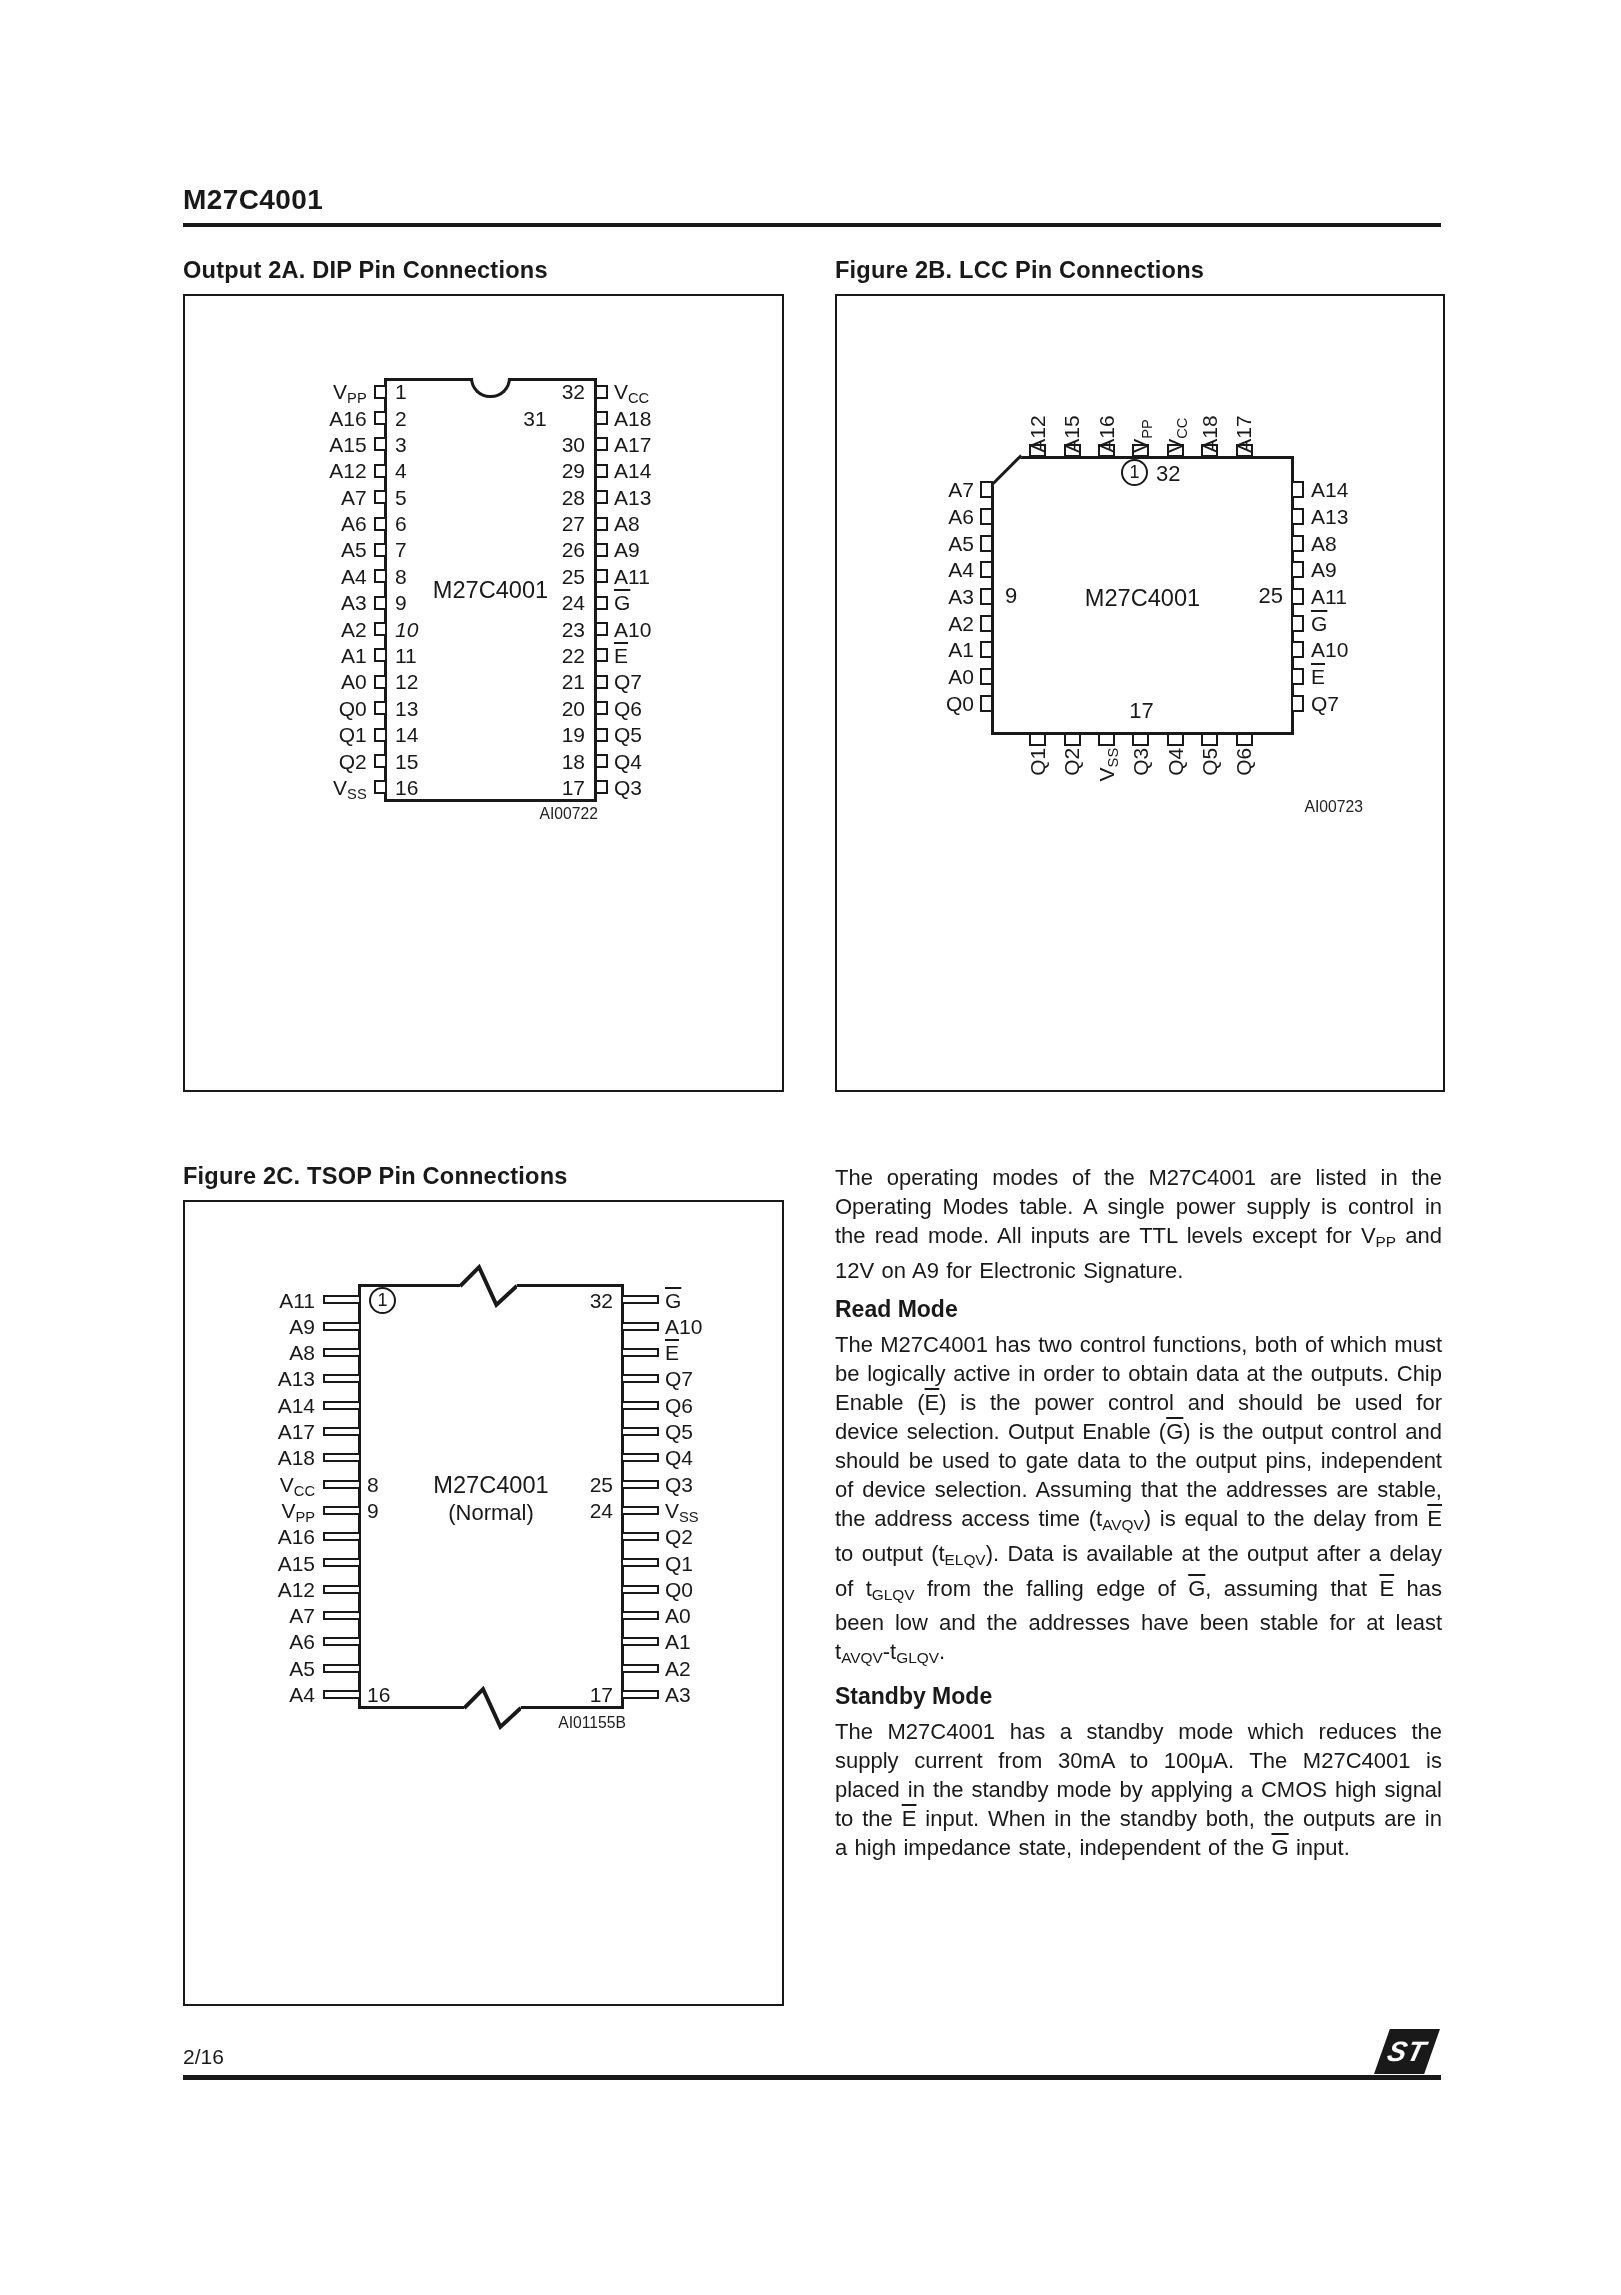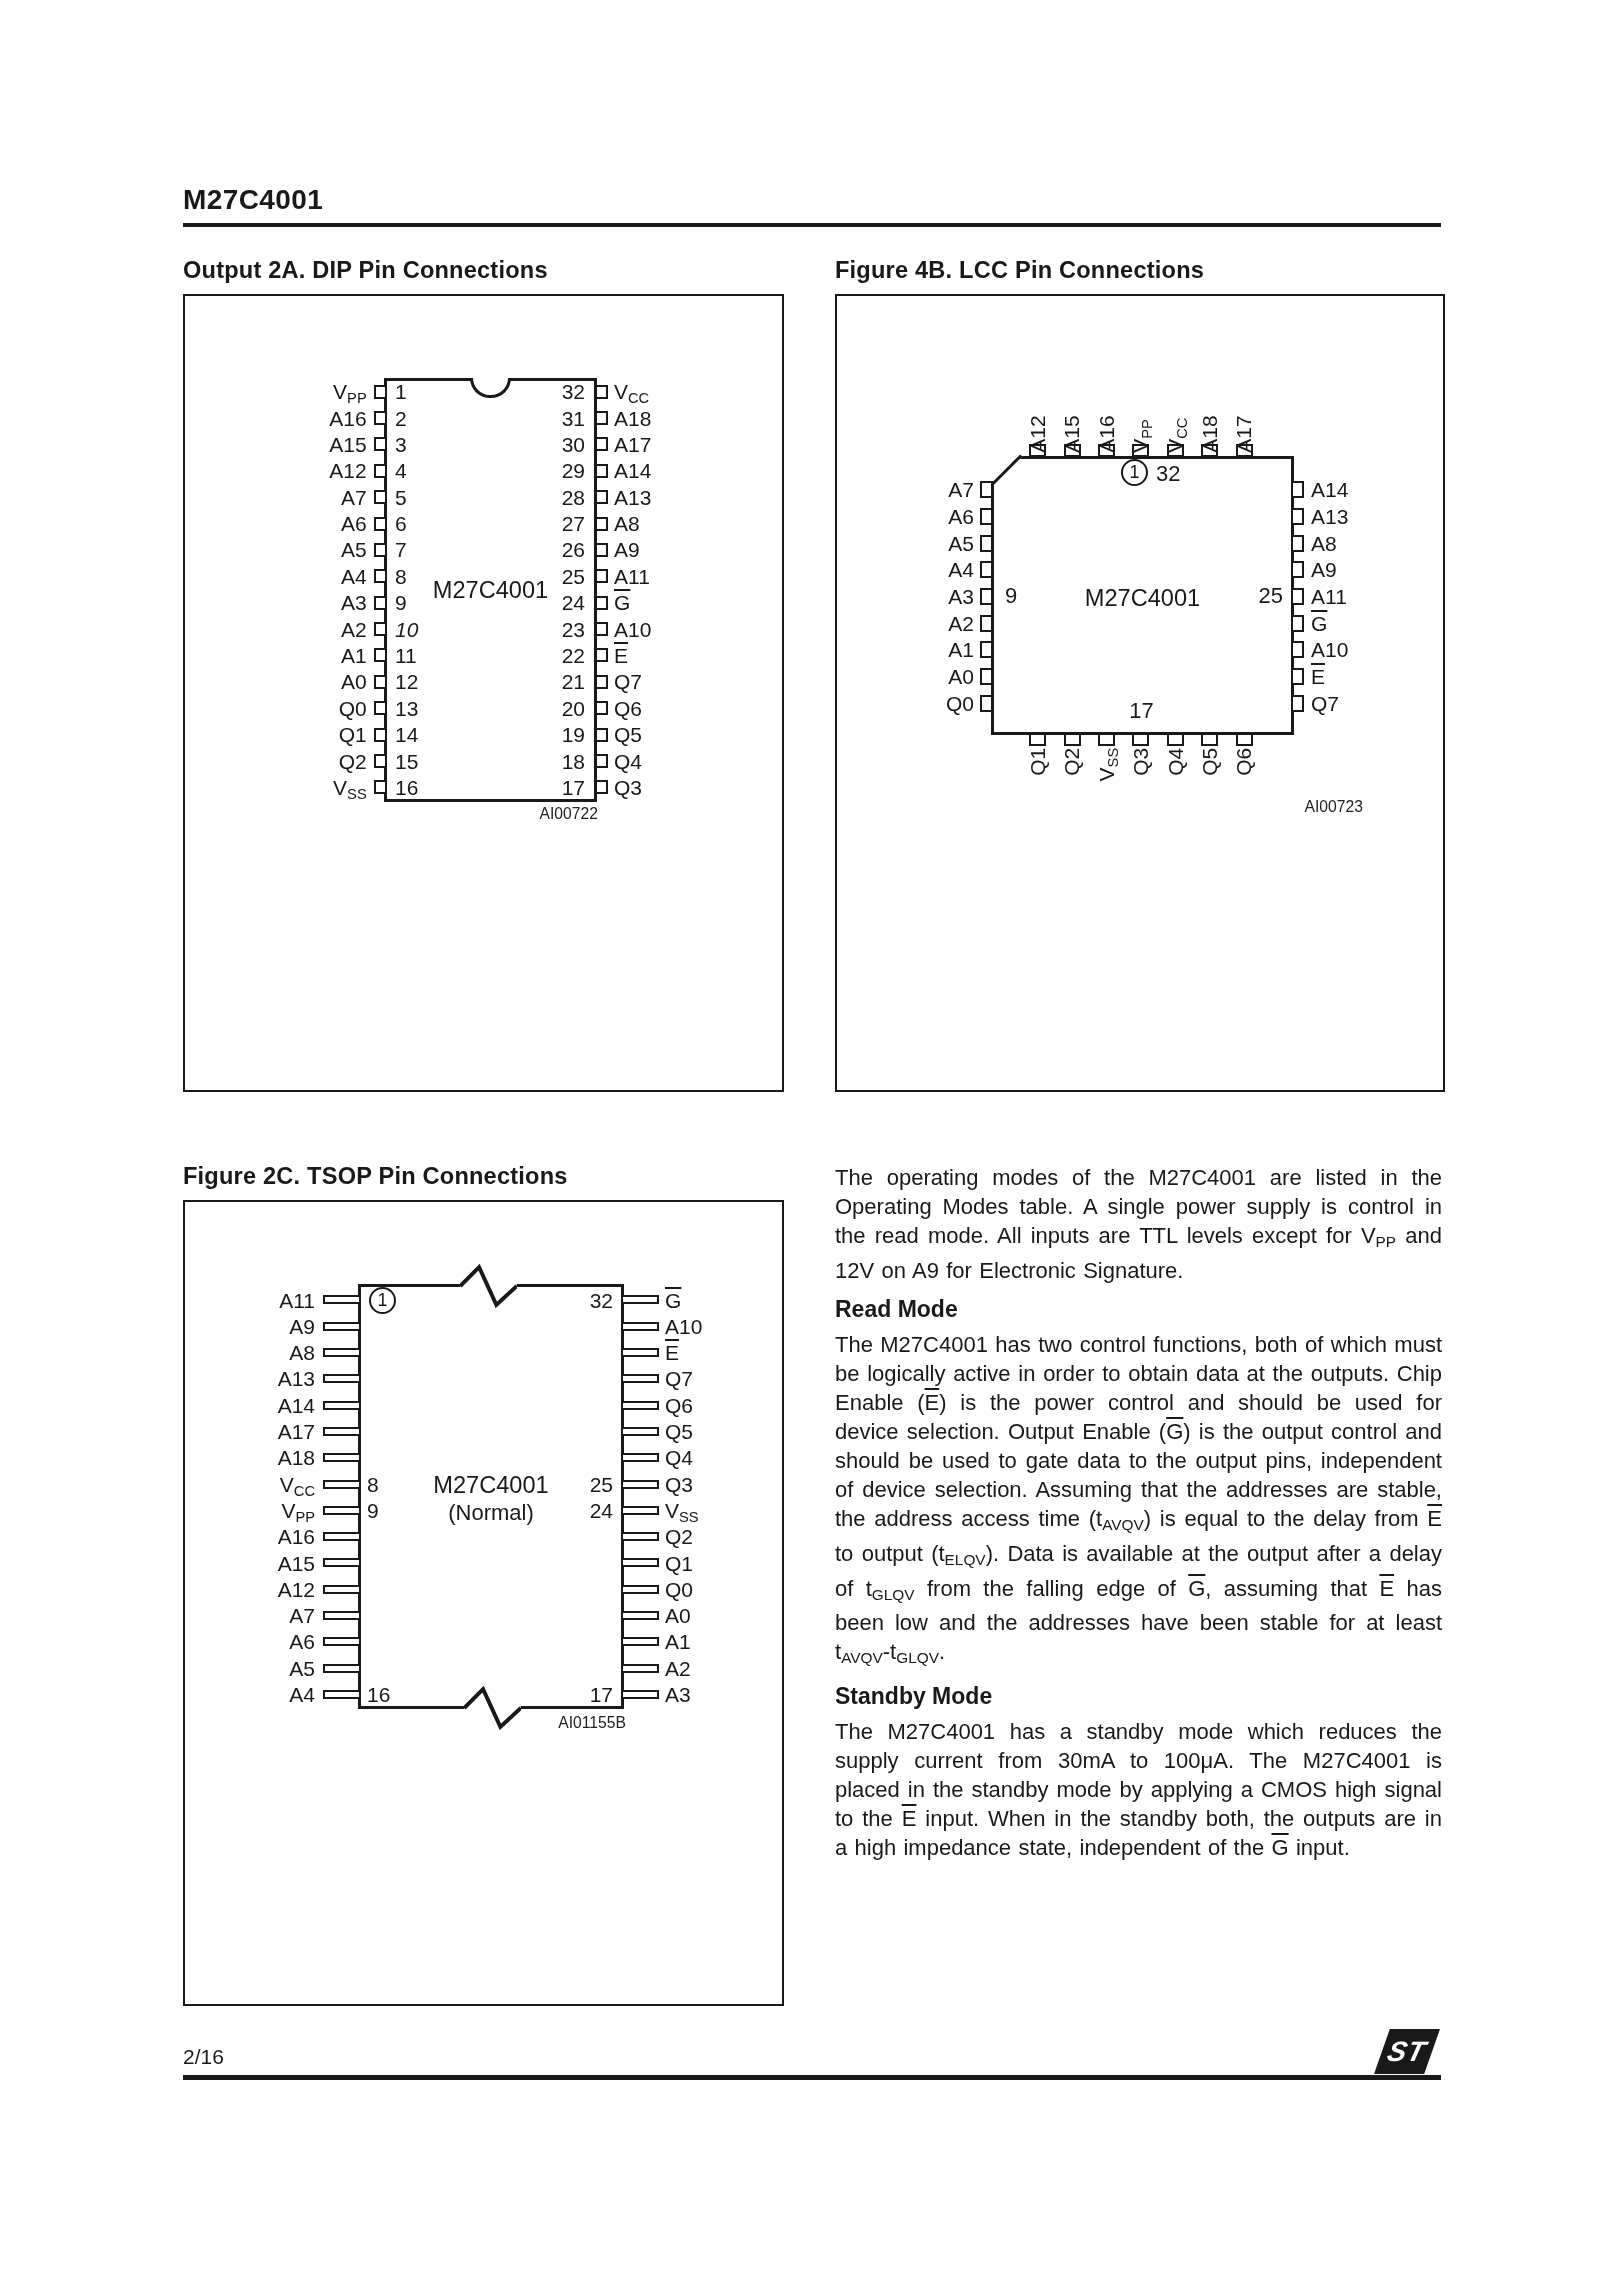--- a/index.html
+++ b/index.html
@@ -42,36 +42,36 @@
 </style>
 </head>
 <body>
 
 <div class="page">
 
   <div class="abs hdr-title">M27C4001</div>
   <div class="abs hdr-rule"></div>
 
   <div class="abs fig-title" style="left:183px;top:257px;">Output 2A. DIP Pin Connections</div>
-  <div class="abs fig-title" style="left:835px;top:257px;">Figure 4B. LCC Pin Connections</div>
+  <div class="abs fig-title" style="left:835px;top:257px;">Figure 2B. LCC Pin Connections</div>
   <div class="abs fig-title" style="left:183px;top:1163px;">Figure 2C. TSOP Pin Connections</div>
 
   <div id="figA" class="abs figbox">
       <div class="chipbody" style="left: 199px; top: 82px; width: 213px; height: 424px;"></div>
       <div class="notch" style="left: 285px; top: 82px;"></div>
       <div class="ptxt" style="left: 15.7px; top: 83px; width: 166px; text-align: right;"><span>V</span><span class="sub">PP</span></div>
       <div class="stub" style="left: 189px; top: 89px; width: 12.6px; height: 14px;"></div>
       <div class="ptxt" style="left: 210px; top: 83px;">1</div>
       <div class="ptxt" style="left: 300px; top: 83px; width: 100px; text-align: right;">32</div>
       <div class="stub" style="left: 410px; top: 89px; width: 12.6px; height: 14px;"></div>
       <div class="ptxt" style="left: 429px; top: 83px;"><span>V</span><span class="sub">CC</span></div>
       <div class="ptxt" style="left: 15.7px; top: 110px; width: 166px; text-align: right;"><span>A16</span></div>
       <div class="stub" style="left: 189px; top: 115px; width: 12.6px; height: 14px;"></div>
       <div class="ptxt" style="left: 210px; top: 110px;">2</div>
-      <div class="ptxt" style="left: 300px; top: 110px; width: 100px; text-align: right;">31</div>
+      <div class="ptxt" style="left: 300px; top: 110px; width: 100px; text-align: center;">31</div>
       <div class="stub" style="left: 410px; top: 115px; width: 12.6px; height: 14px;"></div>
       <div class="ptxt" style="left: 429px; top: 110px;"><span>A18</span></div>
       <div class="ptxt" style="left: 15.7px; top: 136px; width: 166px; text-align: right;"><span>A15</span></div>
       <div class="stub" style="left: 189px; top: 141px; width: 12.6px; height: 14px;"></div>
       <div class="ptxt" style="left: 210px; top: 136px;">3</div>
       <div class="ptxt" style="left: 300px; top: 136px; width: 100px; text-align: right;">30</div>
       <div class="stub" style="left: 410px; top: 141px; width: 12.6px; height: 14px;"></div>
       <div class="ptxt" style="left: 429px; top: 136px;"><span>A17</span></div>
       <div class="ptxt" style="left: 15.7px; top: 162px; width: 166px; text-align: right;"><span>A12</span></div>
       <div class="stub" style="left: 189px; top: 168px; width: 12.6px; height: 14px;"></div>

